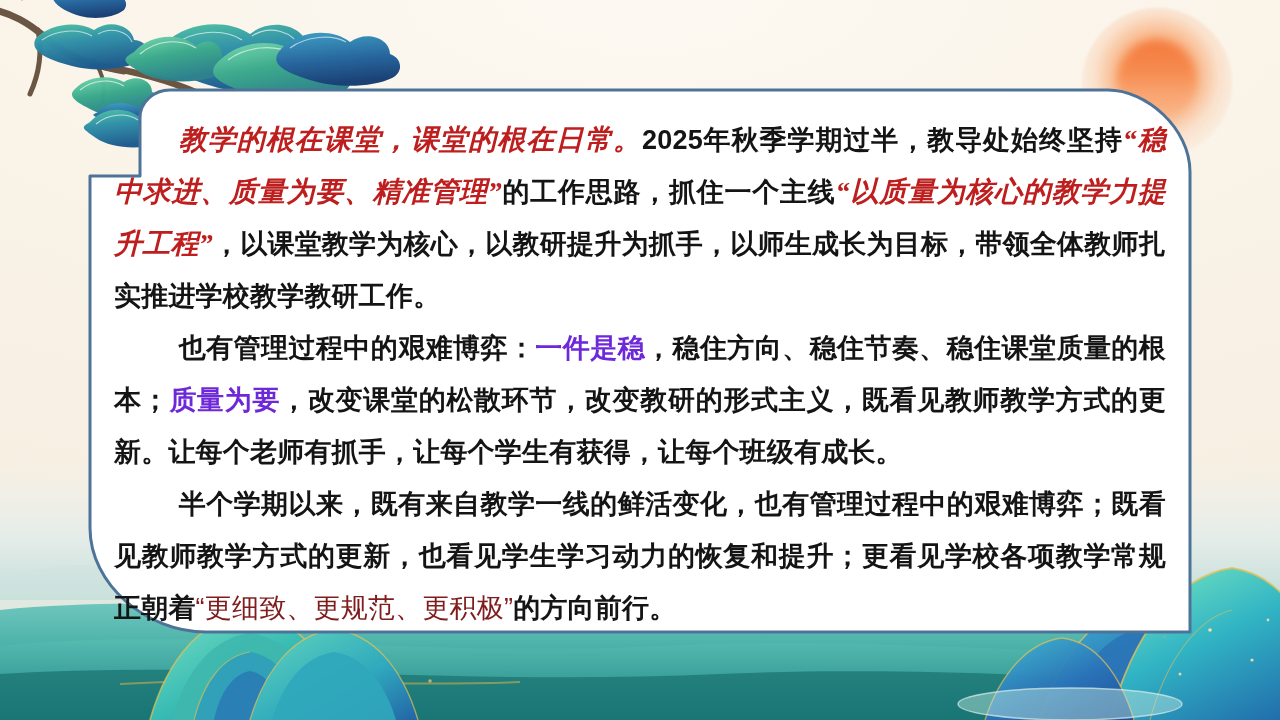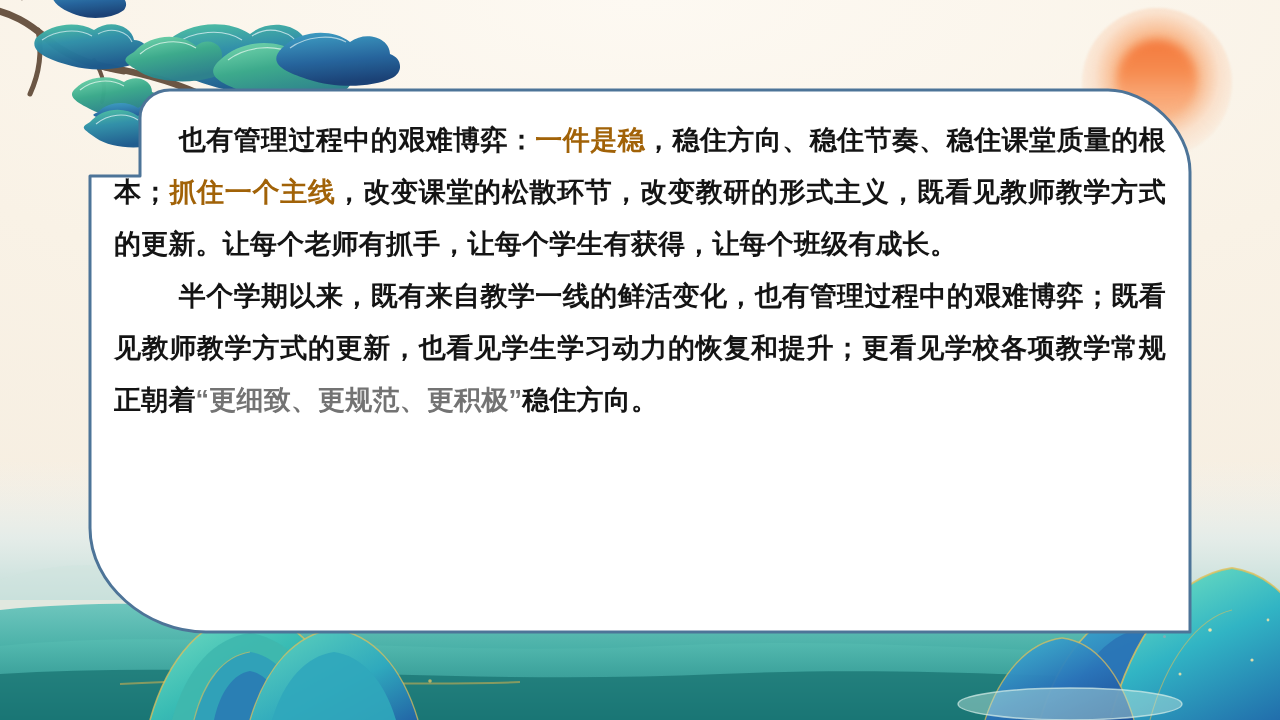--- a/index.html
+++ b/index.html
@@ -68,22 +68,22 @@
   .indent { text-indent:2.4em; }
 
   .t-black { color:#141414; font-weight:bold; }
   .t-red-script {
     color:#be1e1e;
     font-family:"Liberation Serif", serif;
     font-weight:bold;
     font-style:italic;
     font-size:28px;
   }
-  .t-red-bold { color:#737373; font-weight:bold; }
-  .t-green { color:#a16207; font-weight:bold; }
+  .t-red-bold { color:#7f1d1d; font-weight:normal; }
+  .t-green { color:#6d28d9; font-weight:bold; }
 
   #sig-dot { position:absolute; right:26px; bottom:-4px; width:3px; height:3px;
              background:#9aa7b1; border-radius:50%; opacity:.7; }
 </style>
 </head>
 <body>
 
 <div id="bg-layer">
   <div id="bg-paper"></div>
   <div id="sun-glow"></div>
@@ -282,24 +282,27 @@
                C1058,2 1102,40 1102,84
                L1102,544
                L118,544
                C58,544 2,496 2,440
                Z" fill="#ffffff" stroke="#4d7498" stroke-width="3" stroke-linejoin="round"></path>
     </svg>
   </div>
 
   <div id="panel-text">
 
-
     <p class="para indent">
-      <span class="t-black">也有管理过程中的艰难博弈：</span><span class="t-green">一件是稳</span><span class="t-black">，稳住方向、稳住节奏、稳住课堂质量的根本；</span><span class="t-green">抓住一个主线</span><span class="t-black">，改变课堂的松散环节，改变教研的形式主义，既看见教师教学方式的更新。让每个老师有抓手，让每个学生有获得，让每个班级有成长。</span>
+      <span class="t-red-script">教学的根在课堂，课堂的根在日常。</span><span class="t-black">2025年秋季学期过半，教导处始终坚持</span><span class="t-red-script">“稳中求进、质量为要、精准管理”</span><span class="t-black">的工作思路，抓住一个主线</span><span class="t-red-script">“以质量为核心的教学力提升工程”</span><span class="t-black">，以课堂教学为核心，以教研提升为抓手，以师生成长为目标，带领全体教师扎实推进学校教学教研工作。</span>
     </p>
 
     <p class="para indent">
-      <span class="t-black">半个学期以来，既有来自教学一线的鲜活变化，也有管理过程中的艰难博弈；既看见教师教学方式的更新，也看见学生学习动力的恢复和提升；更看见学校各项教学常规正朝着</span><span class="t-red-bold">“更细致、更规范、更积极”</span><span class="t-black">稳住方向。</span>
+      <span class="t-black">也有管理过程中的艰难博弈：</span><span class="t-green">一件是稳</span><span class="t-black">，稳住方向、稳住节奏、稳住课堂质量的根本；</span><span class="t-green">质量为要</span><span class="t-black">，改变课堂的松散环节，改变教研的形式主义，既看见教师教学方式的更新。让每个老师有抓手，让每个学生有获得，让每个班级有成长。</span>
+    </p>
+
+    <p class="para indent">
+      <span class="t-black">半个学期以来，既有来自教学一线的鲜活变化，也有管理过程中的艰难博弈；既看见教师教学方式的更新，也看见学生学习动力的恢复和提升；更看见学校各项教学常规正朝着</span><span class="t-red-bold">“更细致、更规范、更积极”</span><span class="t-black">的方向前行。</span>
     </p>
 
   </div>
   <div id="sig-dot"></div>
 </div>
 
 </body></html>

